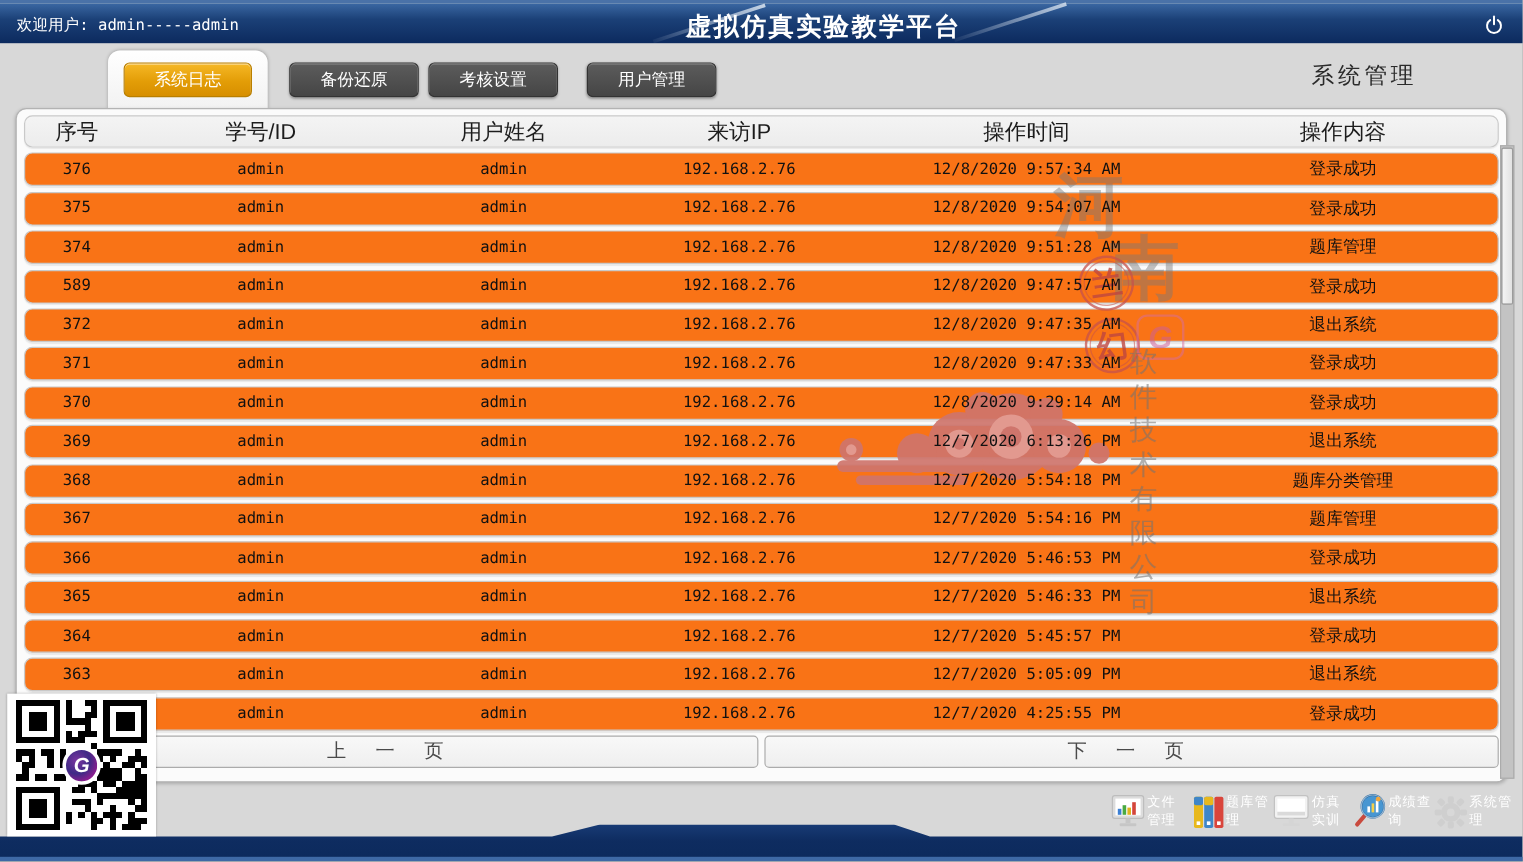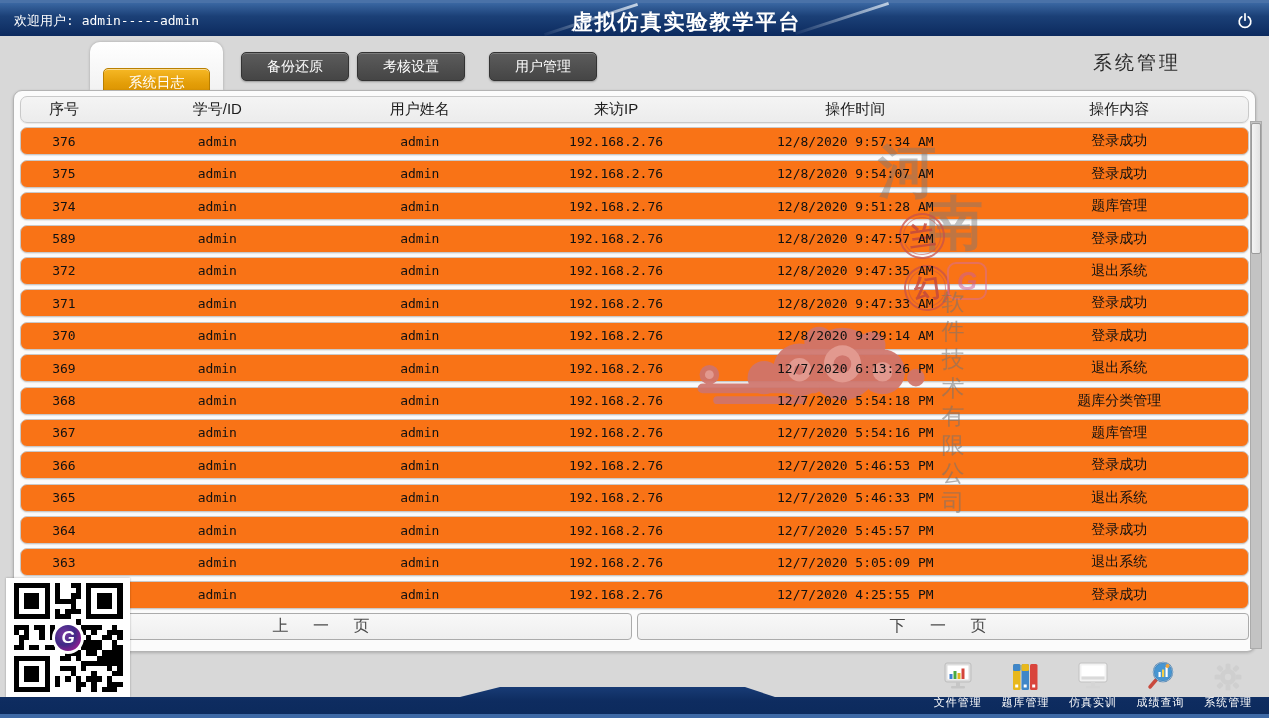--- a/index.html
+++ b/index.html
@@ -24,35 +24,35 @@
   
   .tabstrip{position:absolute;left:0;top:36px;width:100%;height:54px;}
   .active-holder{position:absolute;left:90px;top:6px;width:133px;height:48px;
     background:linear-gradient(180deg,#ffffff,#f2f2f2);border-radius:10px 10px 0 0;
     box-shadow:0 0 3px rgba(0,0,0,.25);}
   .tab{position:absolute;top:16px;height:29px;width:108px;border-radius:5px;
     display:flex;align-items:center;justify-content:center;
     font-size:14px;color:#fff;cursor:pointer;}
   .tab.active{left:103px;width:107px;
     background:linear-gradient(180deg,#f6b825 0%,#e39d07 55%,#d78f00 100%);
-    border:1px solid #b97f00;box-shadow:inset 0 1px 0 rgba(255,255,255,.5);margin-top:16px;}
+    border:1px solid #b97f00;box-shadow:inset 0 1px 0 rgba(255,255,255,.5);}
   .tab.dark{background:linear-gradient(180deg,#5c5c5c,#454545);border:1px solid #333;
     box-shadow:inset 0 1px 0 rgba(255,255,255,.2),0 1px 2px rgba(0,0,0,.3);}
   .tab.t1{left:241px;} .tab.t2{left:357px;} .tab.t3{left:489px;}
   .section-title{position:absolute;right:88px;top:14px;font-size:19px;color:#2b2b2b;letter-spacing:3px;}
 
   
   .panel{position:absolute;left:13px;top:90px;width:1243px;height:562px;
     background:#fbfbfb;border:1px solid #b3b3b3;border-radius:9px;
     box-shadow:0 1px 3px rgba(0,0,0,.2);padding:5px 6px 4px 6px;}
   .trow{display:flex;align-items:center;height:28px;margin-bottom:4.4px;
     background:#f97316;border:1px solid #c9c9c9;border-radius:7px;
     box-shadow:0 1px 1px rgba(0,0,0,.08);}
   .trow.head{background:linear-gradient(180deg,#f4f4f4,#ececec);height:27px;}
-  .trow.head .cell{font-size:15px;color:#1c1c1c;font-family:"Liberation Sans",sans-serif;}
+  .trow.head .cell{font-size:18px;color:#1c1c1c;font-family:"Liberation Sans",sans-serif;}
   .cell{position:relative;z-index:3;text-align:center;font-size:13px;color:#111;
     font-family:"DejaVu Sans Mono","Liberation Mono",monospace;white-space:nowrap;overflow:hidden;}
   .c0{flex:0 0 7%;} .c1{flex:0 0 18%;} .c2{flex:0 0 15%;}
   .c3{flex:0 0 17%;} .c4{flex:0 0 22%;} .c5{flex:0 0 21%;font-family:"Liberation Sans",sans-serif;font-size:14px;}
 
   .pager{display:flex;gap:5px;margin-top:2px;}
   .pagebtn{flex:1;height:27px;background:linear-gradient(180deg,#f8f8f8,#efefef);
     border:1px solid #ababab;border-radius:4px;display:flex;align-items:center;justify-content:center;
     font-size:16px;color:#4a4a4a;letter-spacing:10px;cursor:pointer;}
 
@@ -90,21 +90,21 @@
     background:radial-gradient(circle at 35% 35%,#7b35a0,#3f2b86 45%,#c91397 100%);
     border:3px solid #fff;display:flex;align-items:center;justify-content:center;
     color:#fff;font-weight:bold;font-style:italic;font-size:17px;}
 
   
   .bottombar{position:absolute;left:0;top:680px;width:1269px;height:38px;z-index:1;
     background:linear-gradient(180deg,#1d4380 0%,#0e2c60 55%,#0c2a5c 100%);
     clip-path:polygon(0 17px,460px 17px,500px 7px,745px 7px,775px 17px,1269px 17px,1269px 38px,0 38px);}
   .bottomline{position:absolute;left:0;top:714px;width:100%;height:4px;background:#3e69a5;z-index:2;}
   .dock{position:absolute;right:7px;top:658px;width:338px;display:flex;z-index:5;}
-  .dock-item{flex:1;display:flex;flex-direction:column;align-items:center;cursor:pointer;}
+  .dock-item{flex:1;display:flex;flex-direction:row;align-items:flex-start;cursor:pointer;}
   .dock-icon{height:34px;display:flex;align-items:flex-end;justify-content:center;}
   .dock-label{margin-top:3px;font-size:11px;color:#fff;letter-spacing:1px;}
 </style>
 </head>
 <body>
 
 <div class="stage">
 
   <div class="topbar">
     <div class="diag a"></div>

